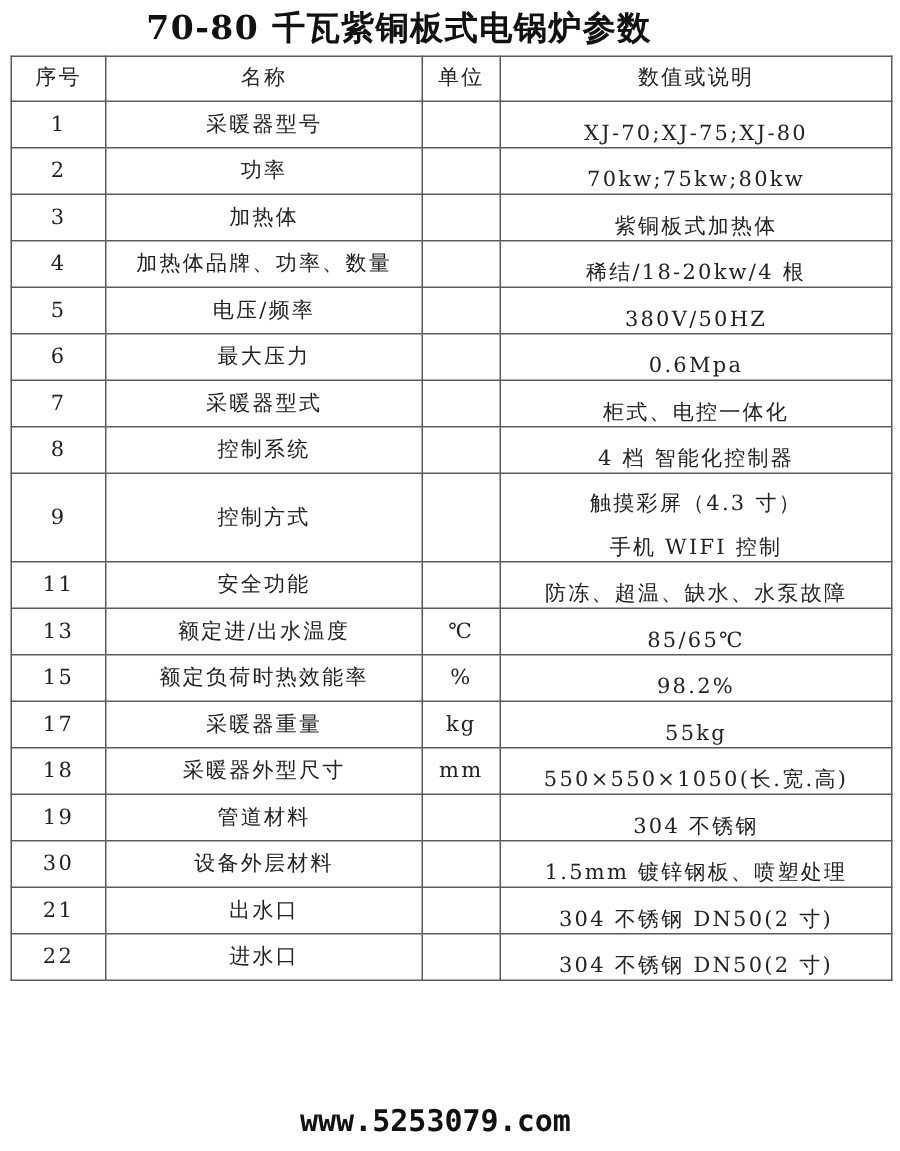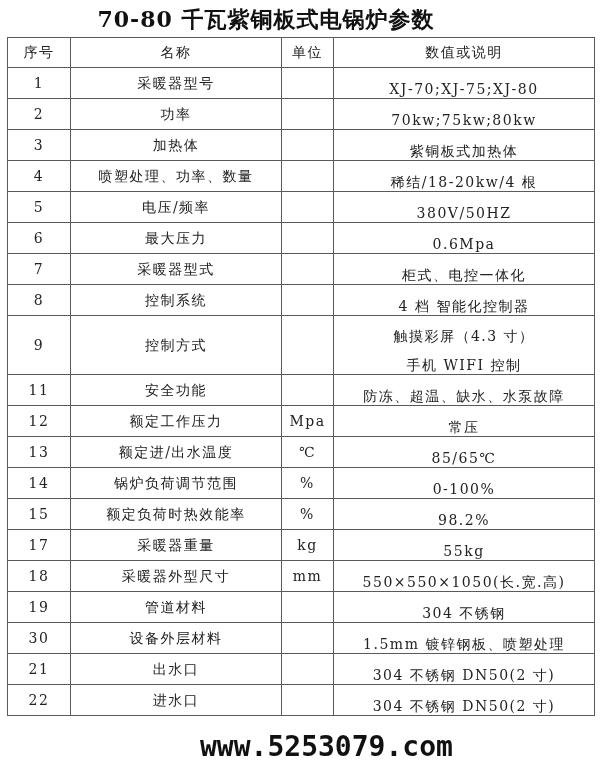--- a/index.html
+++ b/index.html
@@ -54,21 +54,21 @@
     col.c-unit { width: 52px; }
     col.c-val { width: 261px; }
     .num { letter-spacing: 0; }
     .val-line { display: block; margin-top: 12px; }
     .watermark {
       position: absolute;
       left: 200px;
       top: 736px;
       font-family: "DejaVu Sans Mono", "Liberation Mono", monospace;
       font-weight: bold;
-      font-size: 28px;
+      font-size: 20px;
       color: #111111;
       letter-spacing: 0px;
       line-height: 22px;
       text-shadow: 0 0 2px #ffffff, 0 0 2px #ffffff;
     }
   </style>
 </head>
 <body>
 
 <div class="title">70-80 千瓦紫铜板式电锅炉参数</div>
@@ -108,21 +108,21 @@
       <tr>
         <td class="num">3</td>
         <td>加热体</td>
         <td class="num"></td>
         <td>
           <span class="val-line">紫铜板式加热体</span>
         </td>
       </tr>
       <tr>
         <td class="num">4</td>
-        <td>喷塑处理、功率、数量</td>
+        <td>加热体品牌、功率、数量</td>
         <td class="num"></td>
         <td>
           <span class="val-line">稀结/18-20kw/4 根</span>
         </td>
       </tr>
       <tr>
         <td class="num">5</td>
         <td>电压/频率</td>
         <td class="num"></td>
         <td>
@@ -164,44 +164,28 @@
       </tr>
       <tr>
         <td class="num">11</td>
         <td>安全功能</td>
         <td class="num"></td>
         <td>
           <span class="val-line">防冻、超温、缺水、水泵故障</span>
         </td>
       </tr>
       <tr>
-        <td class="num">12</td>
-        <td>额定工作压力</td>
-        <td class="num">Mpa</td>
-        <td>
-          <span class="val-line">常压</span>
-        </td>
-      </tr>
-      <tr>
         <td class="num">13</td>
         <td>额定进/出水温度</td>
         <td class="num">℃</td>
         <td>
           <span class="val-line">85/65℃</span>
         </td>
       </tr>
       <tr>
-        <td class="num">14</td>
-        <td>锅炉负荷调节范围</td>
-        <td class="num">%</td>
-        <td>
-          <span class="val-line">0-100%</span>
-        </td>
-      </tr>
-      <tr>
         <td class="num">15</td>
         <td>额定负荷时热效能率</td>
         <td class="num">%</td>
         <td>
           <span class="val-line">98.2%</span>
         </td>
       </tr>
       <tr>
         <td class="num">17</td>
         <td>采暖器重量</td>

